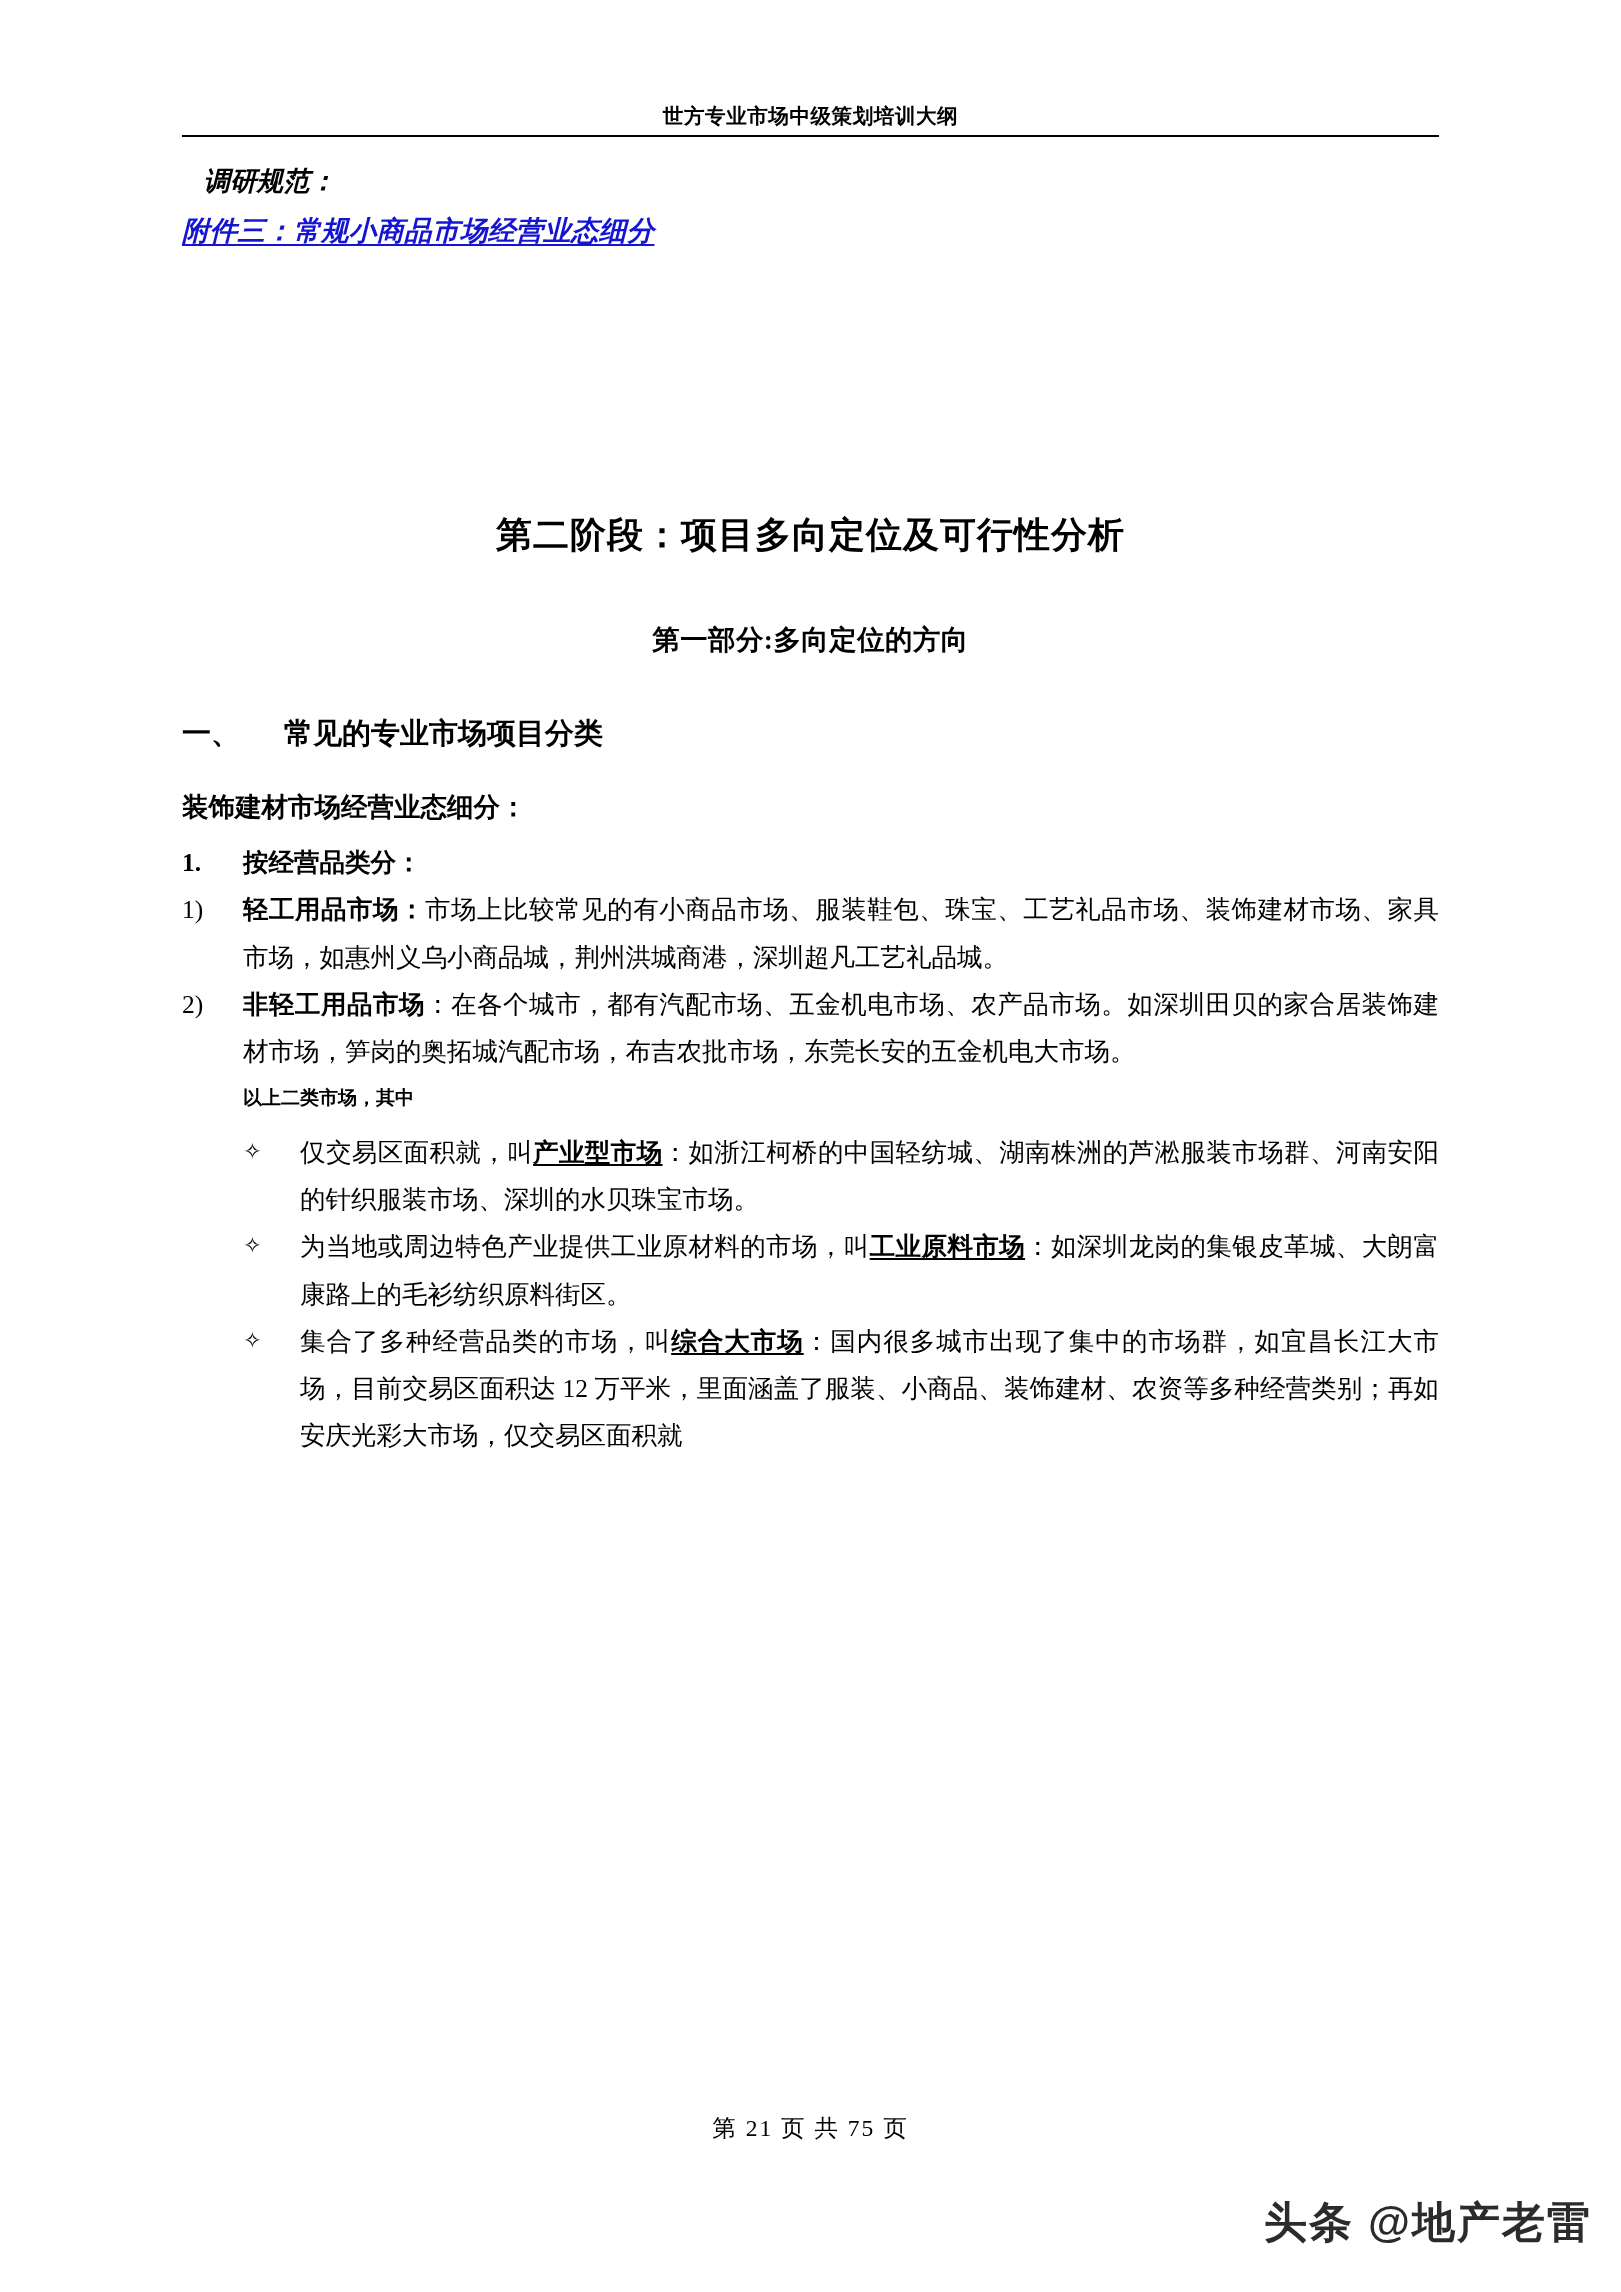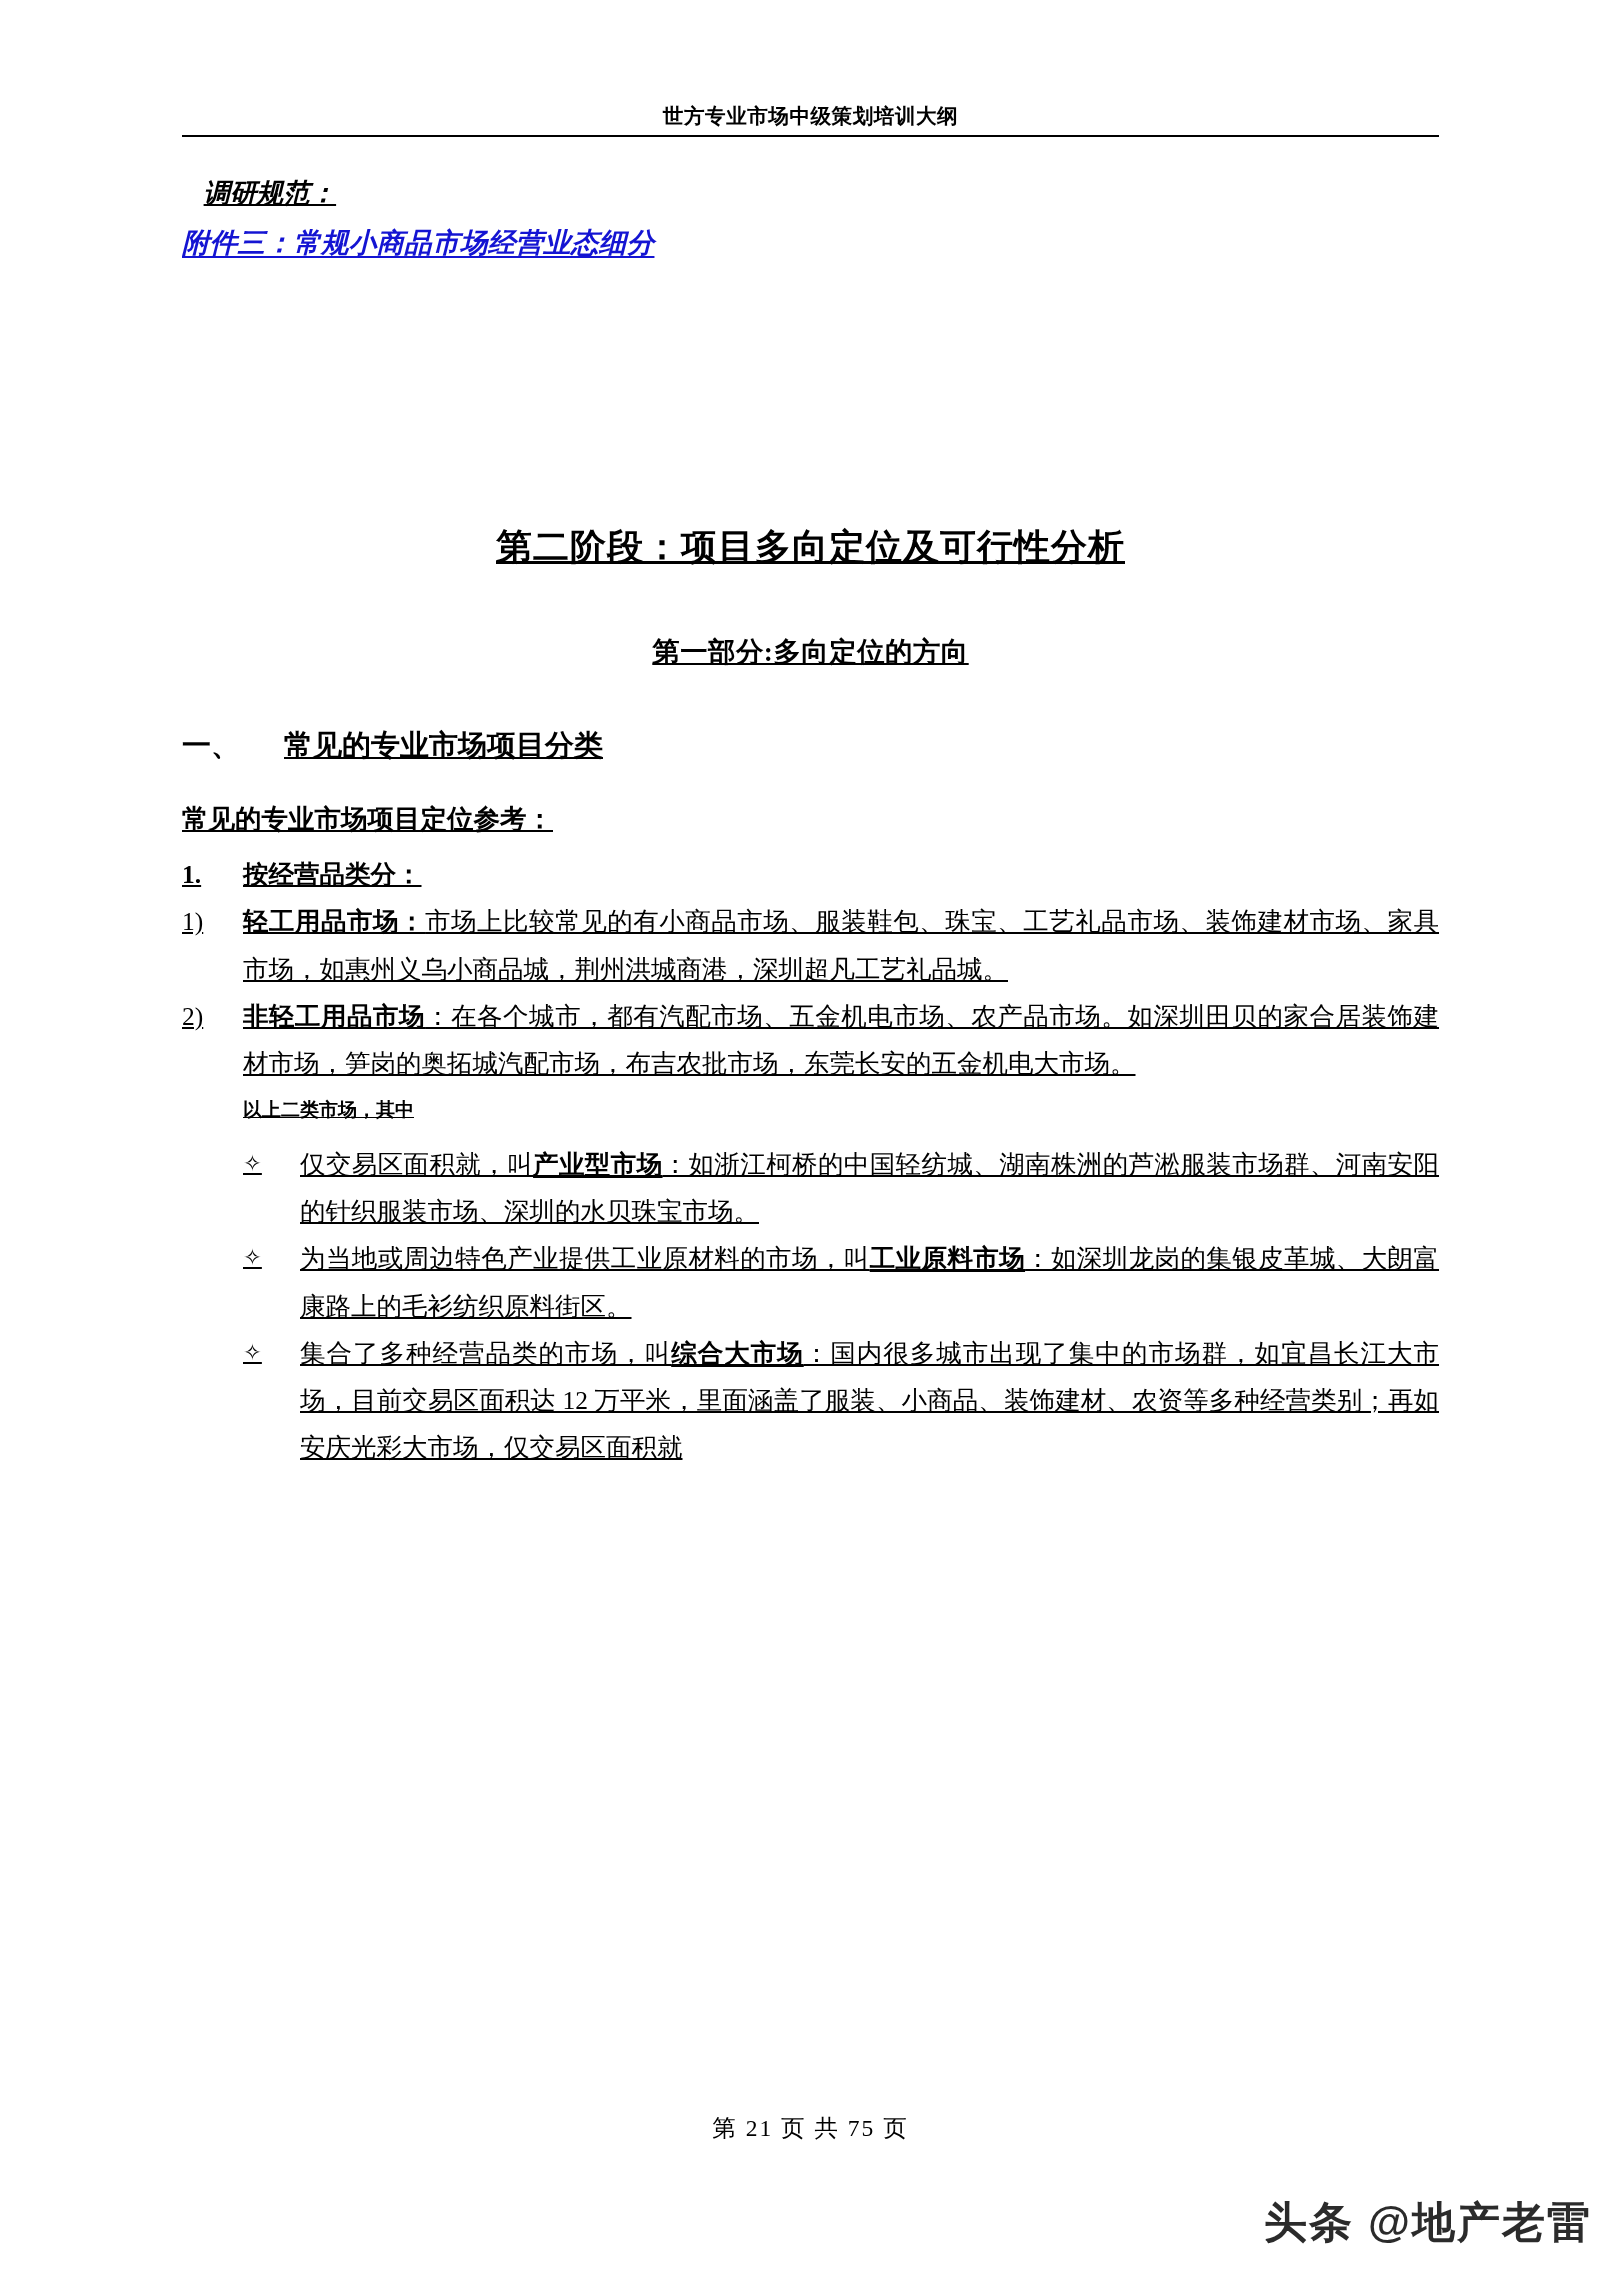--- a/index.html
+++ b/index.html
@@ -39,23 +39,22 @@
   }
   .header-rule {
     border-bottom: 2.9px solid #000;
     width: 100%;
   }
 
   
   .content {
     position: absolute;
     left: 182px;
-    top: 180px;
+    top: 168px;
     width: 1257px;
-    text-decoration: underline;
   }
 
   .p {
     font-size: 25.5px;
     line-height: 1.0;
     margin: 0;
   }
 
   .emphasis-italic-bold {
     font-family: "Liberation Serif", "DejaVu Serif", serif;
@@ -222,21 +221,21 @@
     <div class="part-title">第一部分:多向定位的方向</div>
 
     <div style="height:59px"></div>
 
     <div class="section-num-head">
       <span class="num">一、</span><span>常见的专业市场项目分类</span>
     </div>
 
     <div style="height:39px"></div>
 
-    <div class="lead-bold">常见的专业市场项目定位参考：</div>
+    <div class="lead-bold">装饰建材市场经营业态细分：</div>
 
     <div style="height:13.7px"></div>
 
     <div class="ordered-item">
       <span class="marker">1.</span>
       <span class="body"><b>按经营品类分：</b></span>
     </div>
 
     <div class="ordered-item">
       <span class="marker plain">1)</span>

